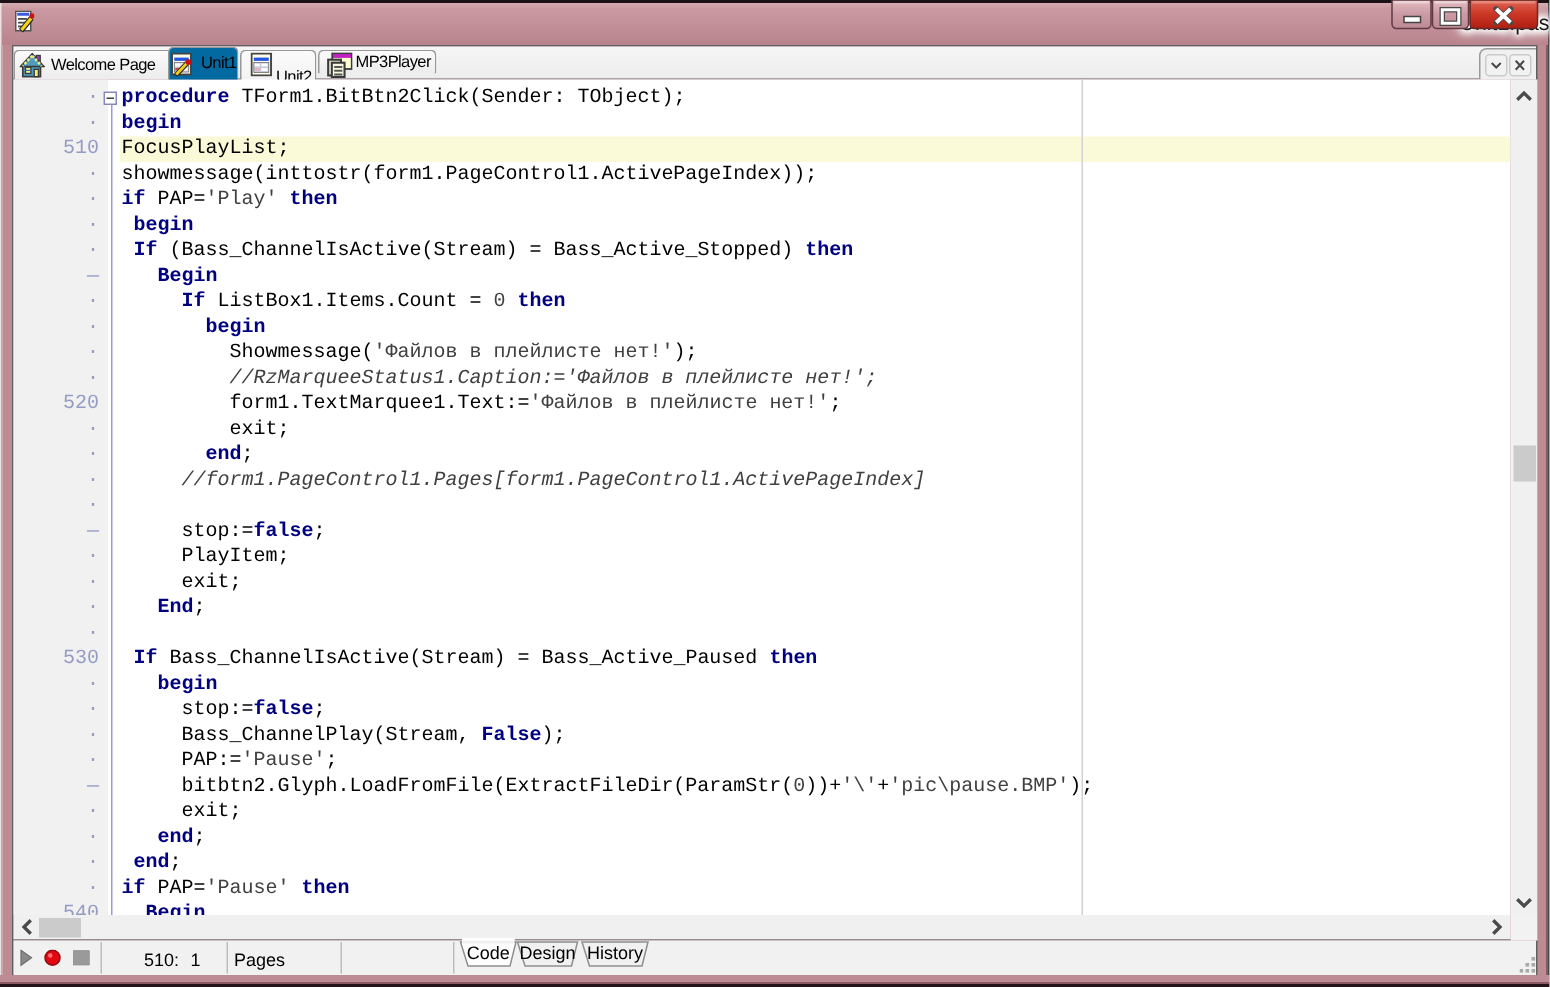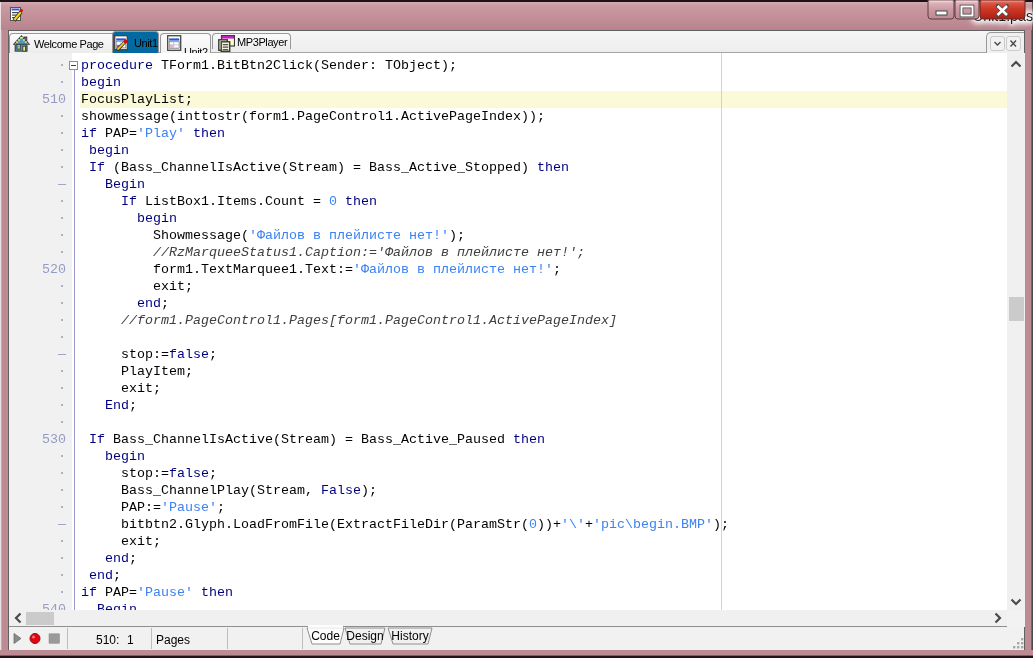--- a/index.html
+++ b/index.html
@@ -27,22 +27,22 @@
 #editor{left:9px;top:53px;width:998px;height:557px;background:#fff;overflow:hidden}
 #gutter{position:absolute;left:0;top:0;width:63px;height:557px;background:#f1f1f1}
 #curline{position:absolute;left:71px;top:38px;width:927px;height:17px;background:#fafad8}
 #marginline{position:absolute;left:712px;top:0;width:1px;height:557px;background:#d2d2d2}
 #foldline{position:absolute;left:65px;top:17px;width:1px;height:540px;background:#9a9ace}
 #foldbox{position:absolute;left:60px;top:8px;width:9px;height:9px;background:#fff;border:1px solid #8888bb}
 #foldbox::after{content:"";position:absolute;left:1px;top:3px;width:5px;height:1px;background:#404040}
 pre{font-family:"Liberation Mono",monospace;font-size:13.3333px;line-height:17px;white-space:pre}
 #gutternums{position:absolute;left:0;top:4px;width:57px;text-align:right;color:#949cc4}
 #code{position:absolute;left:72px;top:4px;color:#000}
-.k{color:#000080;font-weight:normal}
-.s{color:#3b82f6}
+.k{color:#000080;font-weight:bold}
+.s{color:#404040}
 .c{color:#404040;font-style:italic}
 
 #vscroll{left:1007px;top:53px;width:18px;height:557px;background:#f0f0f0}
 #vthumb{left:1009px;top:297px;width:15px;height:24px;background:#cbcbcb}
 #hscroll{left:9px;top:610px;width:998px;height:16px;background:#f0f0f0}
 #hthumb{left:26px;top:612px;width:28px;height:13px;background:#cbcbcb}
 #corner{left:1007px;top:610px;width:18px;height:17px;background:#f2f2f2}
 #statdiv{left:9px;top:626px;width:998px;height:1px;background:#8f8f8f}
 #statusbar{left:9px;top:627px;width:1015px;height:23px;background:#f1f1f1}
 .sep{position:absolute;top:628px;width:1px;height:21px;background:#bdbdbd}
@@ -176,21 +176,21 @@
      stop:=<span class="k">false</span>;
      PlayItem;
      exit;
    <span class="k">End</span>;
 
  <span class="k">If</span> Bass_ChannelIsActive(Stream) = Bass_Active_Paused <span class="k">then</span>
    <span class="k">begin</span>
      stop:=<span class="k">false</span>;
      Bass_ChannelPlay(Stream, <span class="k">False</span>);
      PAP:=<span class="s">'Pause'</span>;
-     bitbtn2.Glyph.LoadFromFile(ExtractFileDir(ParamStr(<span class="s">0</span>))+<span class="s">'\'</span>+<span class="s">'pic\begin.BMP'</span>);
+     bitbtn2.Glyph.LoadFromFile(ExtractFileDir(ParamStr(<span class="s">0</span>))+<span class="s">'\'</span>+<span class="s">'pic\pause.BMP'</span>);
      exit;
    <span class="k">end</span>;
  <span class="k">end</span>;
 <span class="k">if</span> PAP=<span class="s">'Pause'</span> <span class="k">then</span>
   <span class="k">Begin</span></pre>
 </div>
 
 <div class="abs" id="vscroll"></div>
 <div class="abs" id="vthumb"></div>
 <svg class="abs" style="left:1009px;top:58px" width="14" height="12" viewBox="0 0 14 12">

